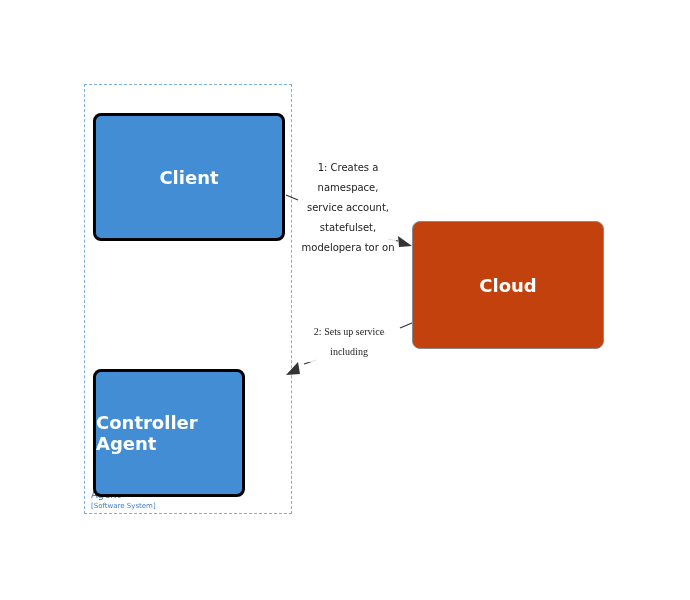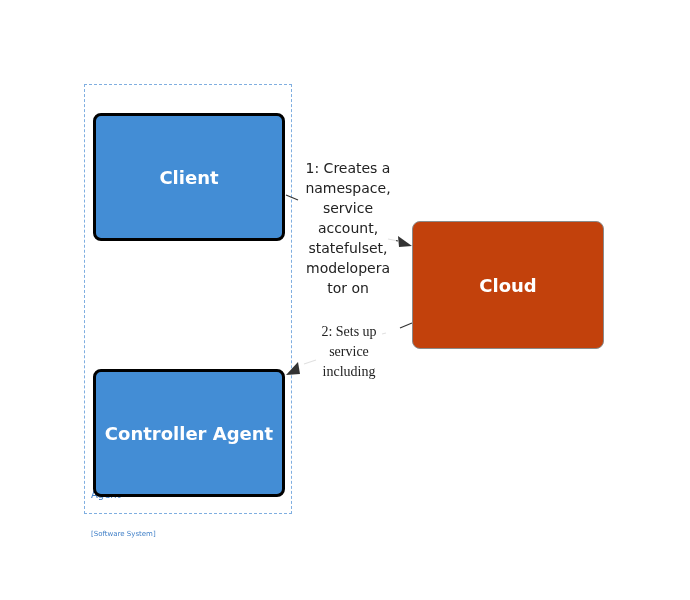--- a/index.html
+++ b/index.html
@@ -1,31 +1,31 @@
 <!DOCTYPE html>
 <html><head>
   <meta charset="utf-8">
   <style>
     html, body { margin: 0; padding: 0; background: #ffffff; }
     body { width: 690px; height: 600px; position: relative; overflow: hidden;
            font-family: "DejaVu Sans", sans-serif; }
     .boundary { position: absolute; left: 84px; top: 84px; width: 208px; height: 430px;
                 border: 1px dashed #7faee0; box-sizing: border-box; }
     .boundary-name { position: absolute; left: 91px; top: 489px; font-size: 10px; color: #3f7fc7; }
-    .boundary-type { position: absolute; left: 91px; top: 502px; font-size: 7px; color: #3f7fc7; margin-top: 28px; }
+    .boundary-type { position: absolute; left: 91px; top: 502px; font-size: 7px; color: #3f7fc7; }
     .node { position: absolute; border-radius: 8px; display: flex; align-items: center;
             justify-content: center; color: #ffffff; font-weight: bold; font-size: 18px;
             box-sizing: border-box; }
     .node.blue { background: #438dd5; border: 3px solid #000000; margin-top: 20px; }
     .node.gray { background: #c2410c; border: 1px solid #8a8a8a; }
     #client { left: 93px; top: 93px; width: 192px; height: 128px; }
-    #agent { left: 93px; top: 349px; width: 192px; height: 128px; }
+    #agent { left: 93px; top: 349px; width: 152px; height: 128px; }
     #cloud { left: 412px; top: 221px; width: 192px; height: 128px; }
     svg.edges { position: absolute; left: 0; top: 0; width: 690px; height: 600px; }
-    .elabel { position: absolute; text-align: center; font-size: 14px; color: #222222;
+    .elabel { position: absolute; text-align: center; font-size: 10px; color: #222222;
               line-height: 20px; background: rgba(255,255,255,0.85); }
     #label1 { left: 300px; top: 158px; width: 96px; }
     #label2 { left: 302px; top: 322px; width: 94px; font-family: Liberation Serif, serif; }
   </style>
 </head>
 <body>
 
 <div class="boundary"></div>
 <div class="boundary-name">Agent</div>
 <div class="boundary-type">[Software System]</div>

